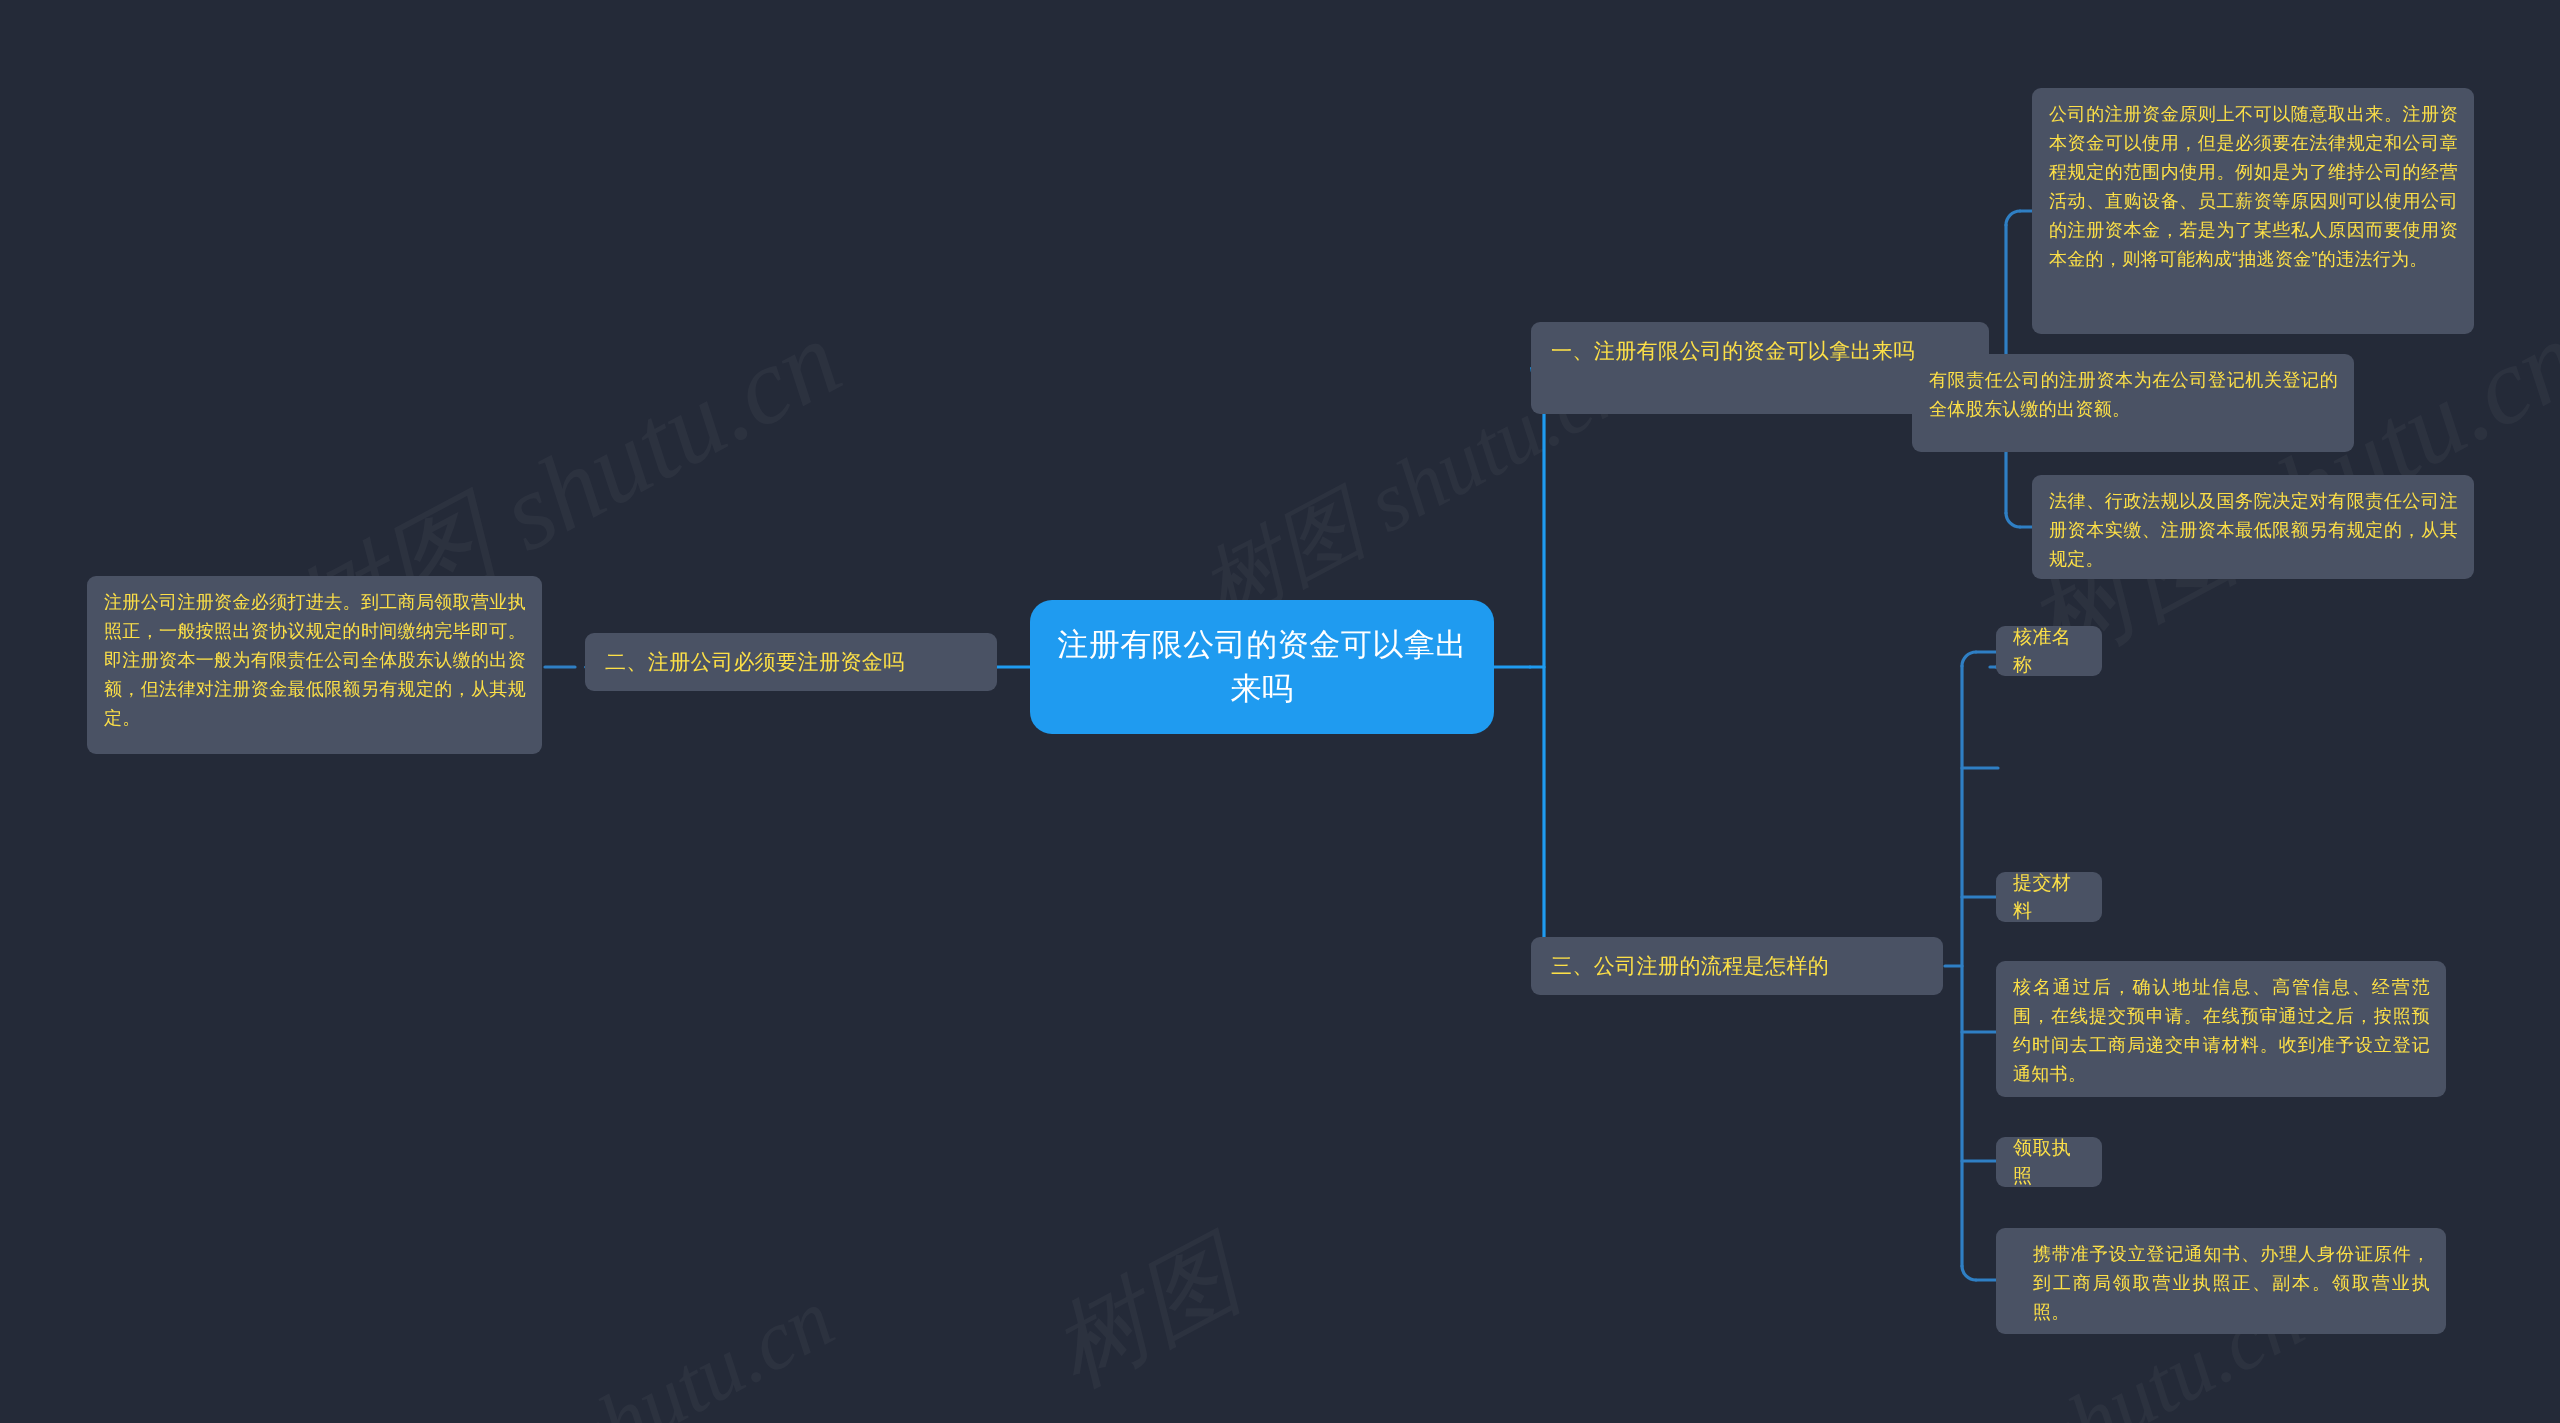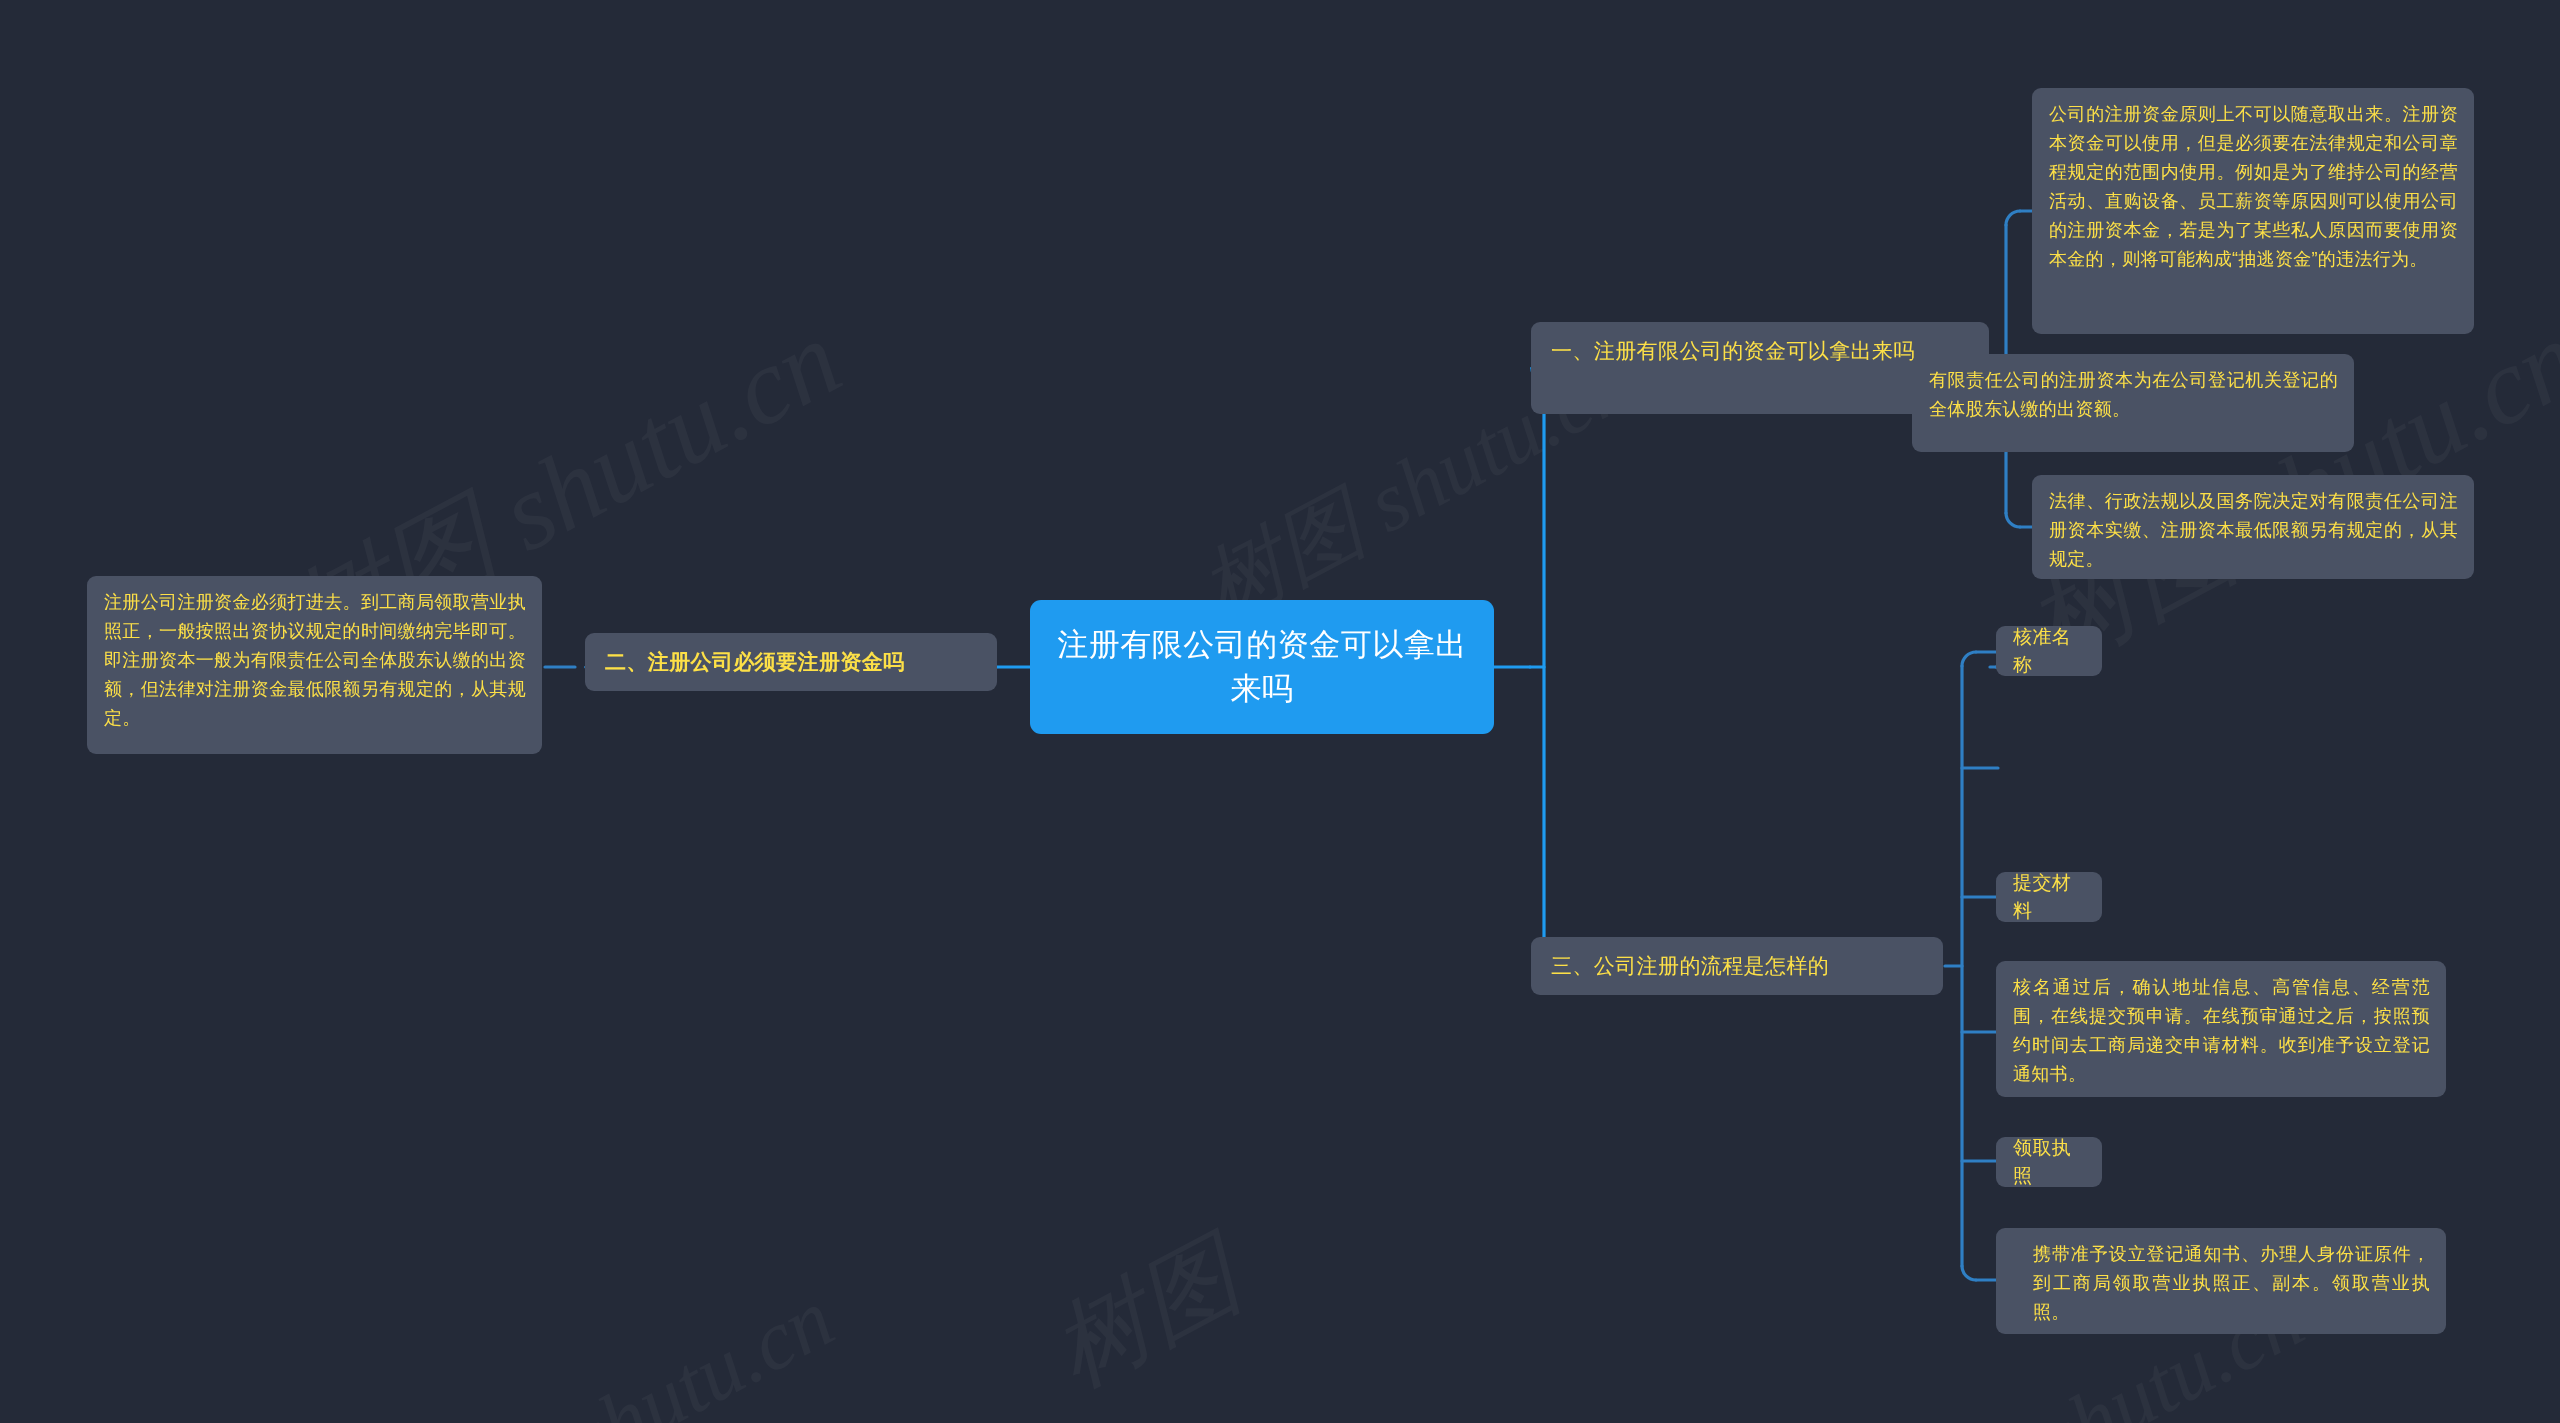--- a/index.html
+++ b/index.html
@@ -57,21 +57,21 @@
   .node {
     position: absolute;
     box-sizing: border-box;
     border-radius: 9px;
     color: #fde047;
     background: #4a5264;
   }
 
   .node-root {
     background: #1f9bf0;
-    border-radius: 11px;
+    border-radius: 22px;
     color: #ffffff;
     font-size: 31px;
     line-height: 44px;
     text-align: center;
     display: flex;
     align-items: center;
     justify-content: center;
     padding: 10px 18px;
     letter-spacing: 0.5px;
   }
@@ -162,21 +162,21 @@
   </div>
 
   <div class="node node-leaf" style="left:1912px; top:354px; width:442px; height:98px;">
     <span>有限责任公司的注册资本为在公司登记机关登记的全体股东认缴的出资额。</span>
   </div>
 
   <div class="node node-leaf" style="left:2032px; top:475px; width:442px; height:104px;">
     <span>法律、行政法规以及国务院决定对有限责任公司注册资本实缴、注册资本最低限额另有规定的，从其规定。</span>
   </div>
 
-  <div class="node node-branch" style="left:585px; top:633px; width:412px; height:58px; display:flex; align-items:flex-start;font-weight:bold;">
+  <div class="node node-branch" style="left:585px; top:633px; width:412px; height:58px; display:flex; align-items:flex-start;">
     <span>二、注册公司必须要注册资金吗</span>
   </div>
 
   <div class="node node-leaf" style="left:87px; top:576px; width:455px; height:178px;">
     <span>注册公司注册资金必须打进去。到工商局领取营业执照正，一般按照出资协议规定的时间缴纳完毕即可。即注册资本一般为有限责任公司全体股东认缴的出资额，但法律对注册资金最低限额另有规定的，从其规定。</span>
   </div>
 
   <div class="node node-branch" style="left:1531px; top:937px; width:412px; height:58px; display:flex; align-items:center;">
     <span>三、公司注册的流程是怎样的</span>
   </div>

